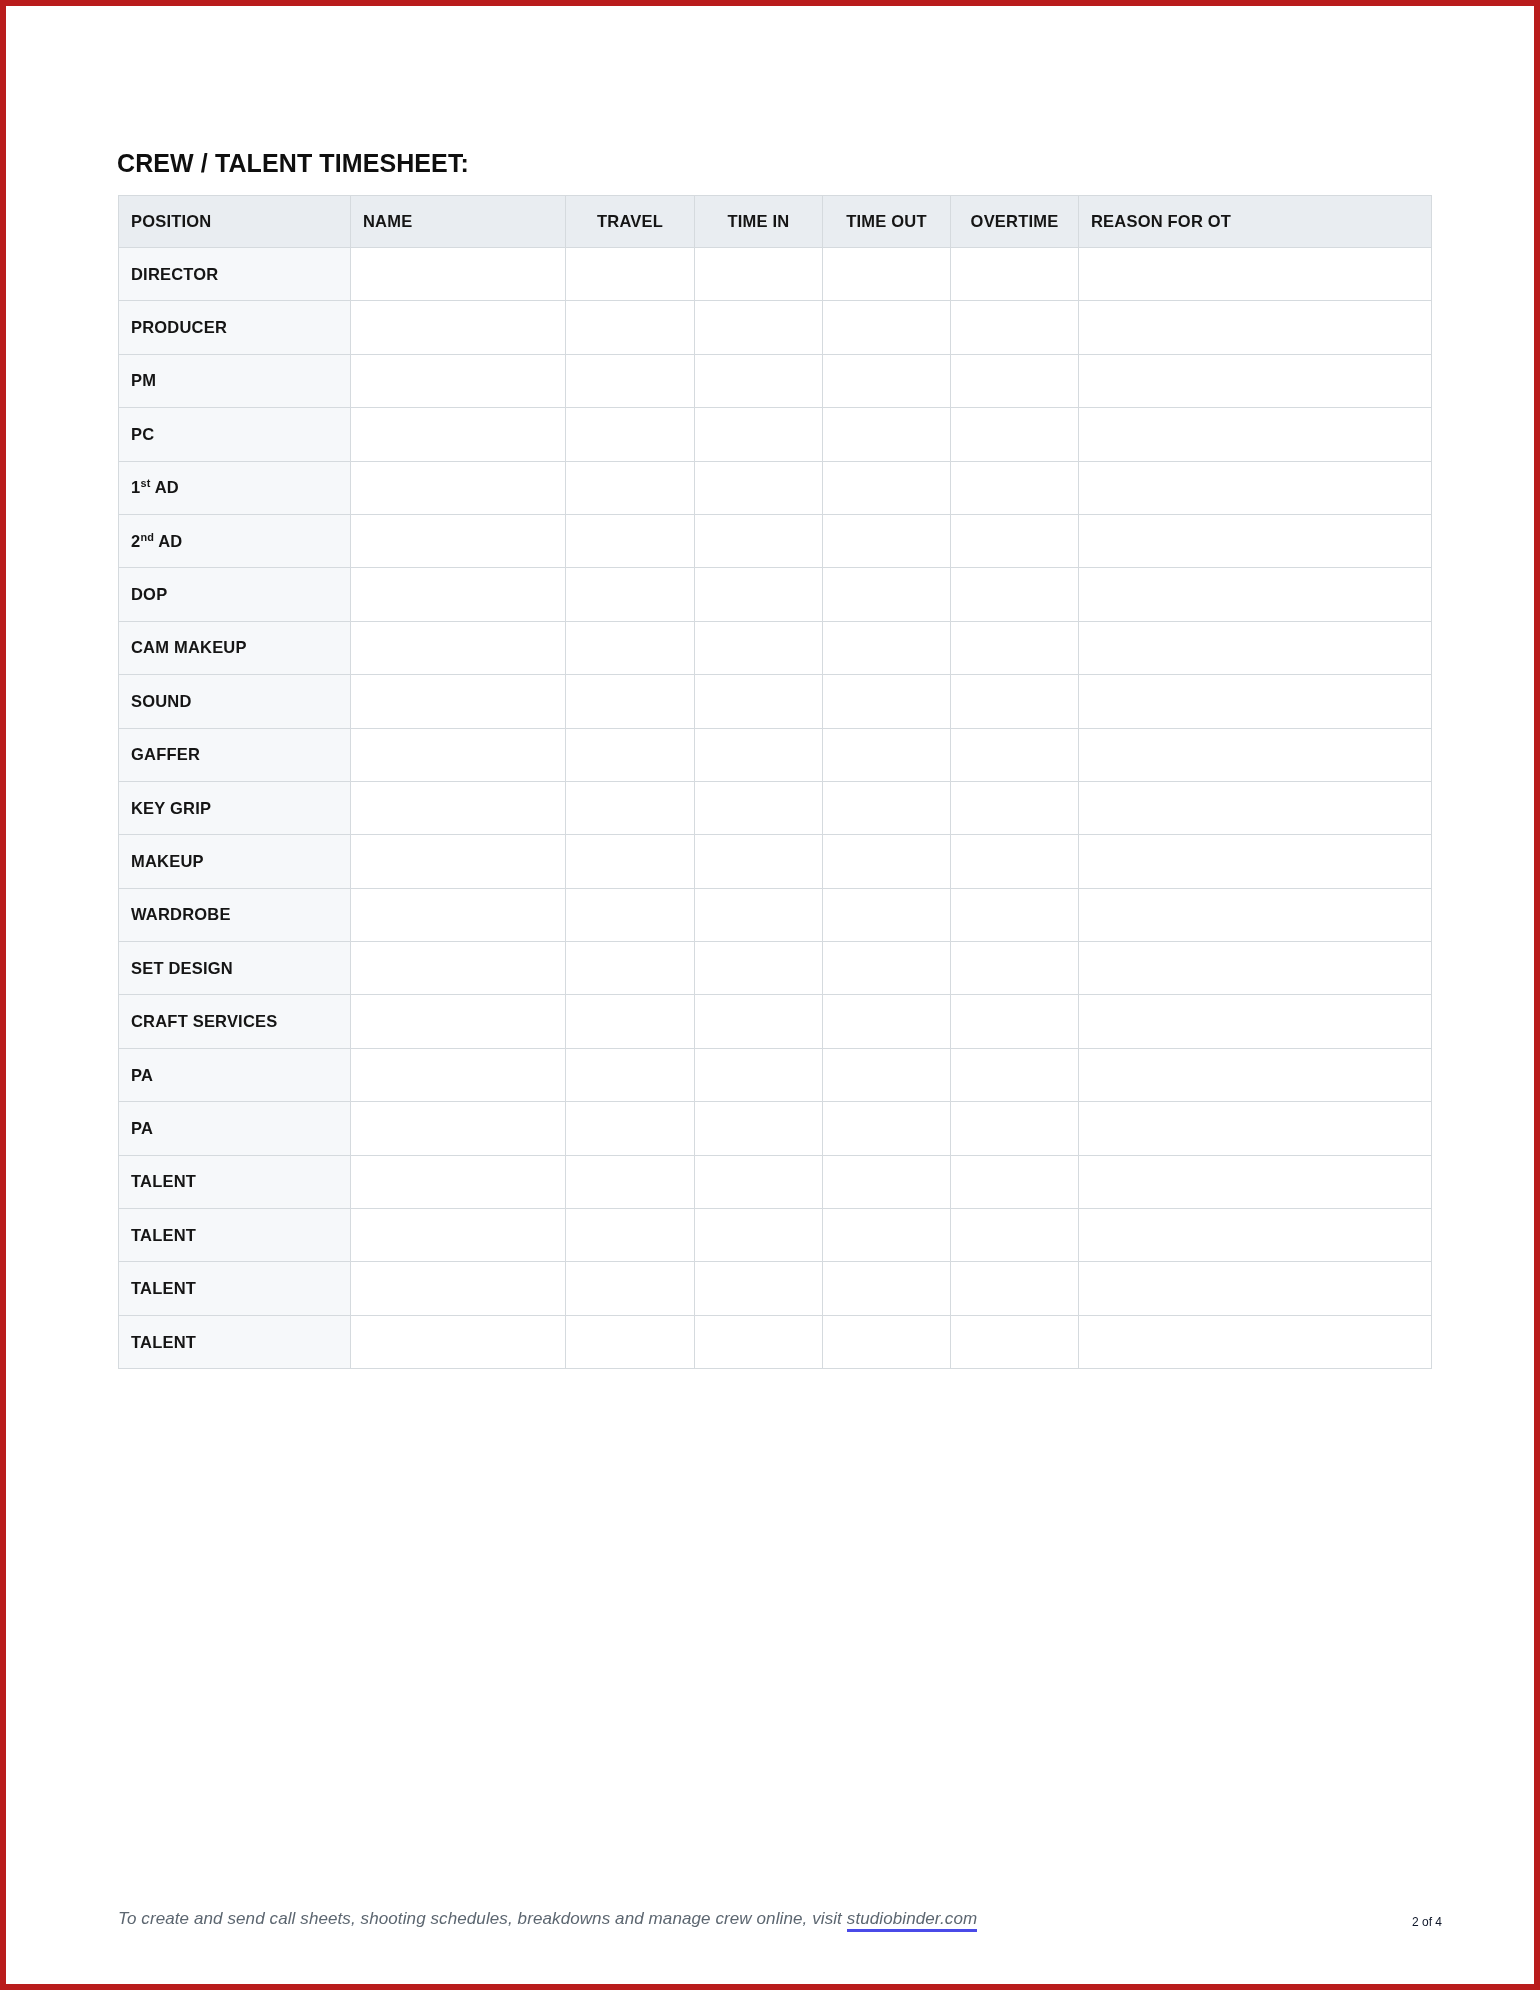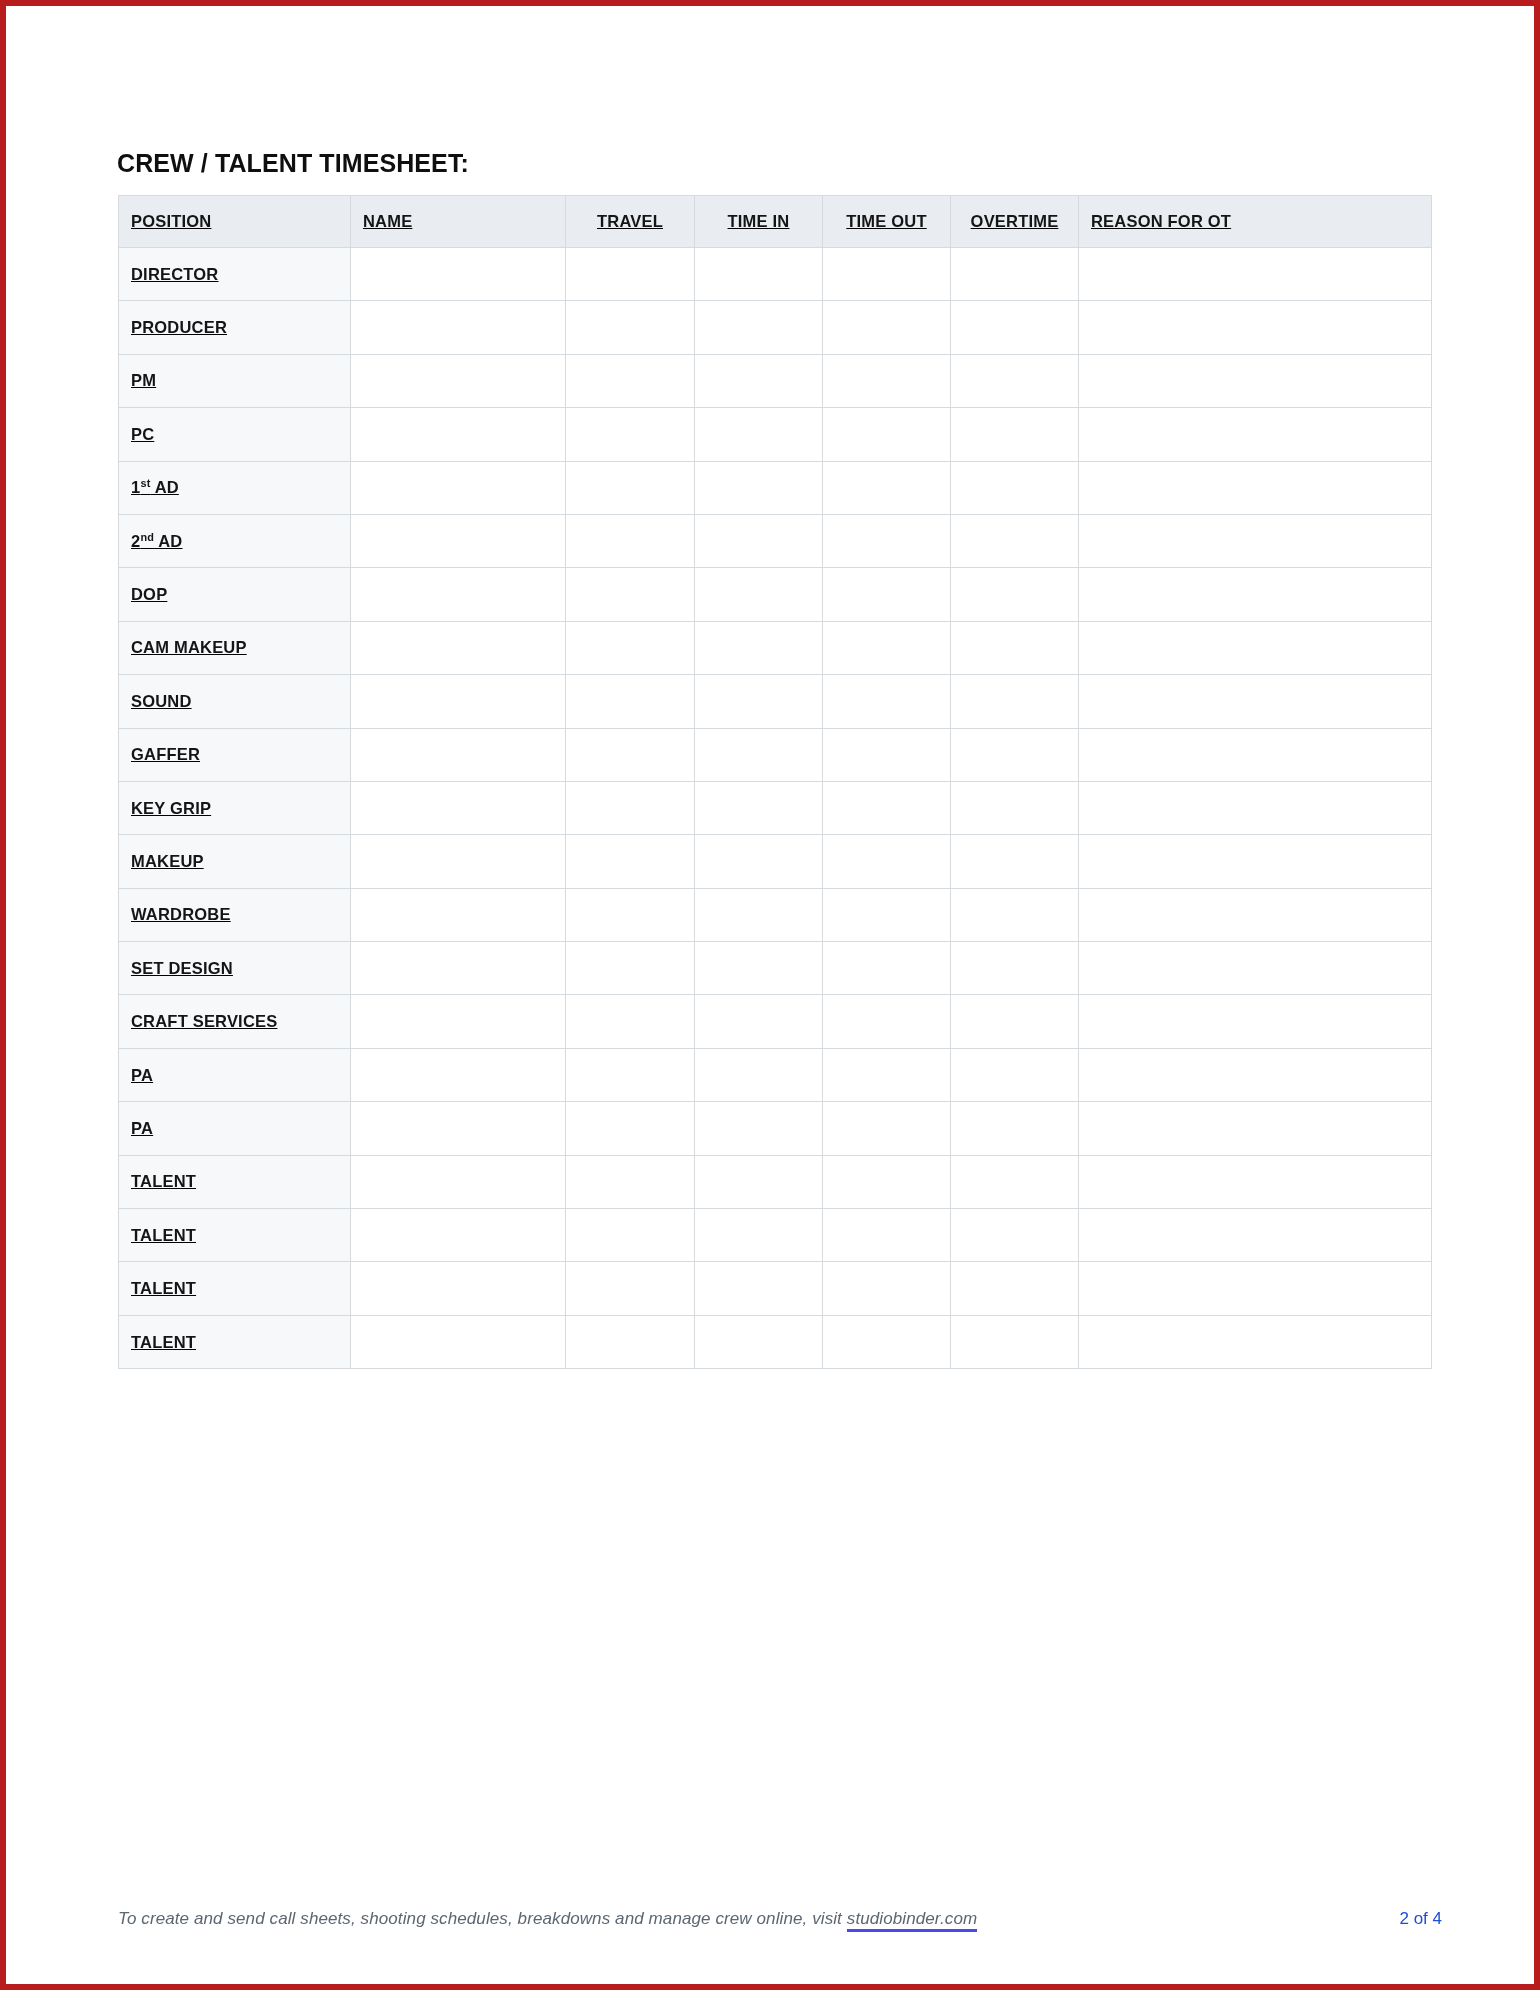--- a/index.html
+++ b/index.html
@@ -43,21 +43,20 @@
   .sheet-wrap {
     position: absolute;
     left: 112px;
     top: 189px;
     width: 1313px;
   }
   table.timesheet {
     border-collapse: collapse;
     width: 1313px;
     table-layout: fixed;
-    text-decoration: underline;
   }
   table.timesheet th,
   table.timesheet td {
     border: 1px solid #d5dade;
     padding: 0 12px;
     vertical-align: middle;
     box-sizing: border-box;
   }
   table.timesheet thead th {
     background: #e9edf1;
@@ -113,23 +112,23 @@
   }
   .footer-link {
     font-size: 17px;
     font-style: italic;
     color: #5c6670;
     text-decoration: none;
     border-bottom: 3px solid #4a4ae8;
     padding-bottom: 1px;
   }
   .footer-page {
-    font-size: 17px;
+    font-size: 12px;
     font-style: normal;
-    color: #1d4ed8;
+    color: #0f172a;
     white-space: nowrap;
   }
 </style>
 </head>
 <body>
 
 <div class="page">
   <div class="page-inner">
 
     <div class="doc-title">CREW / TALENT TIMESHEET:</div>

